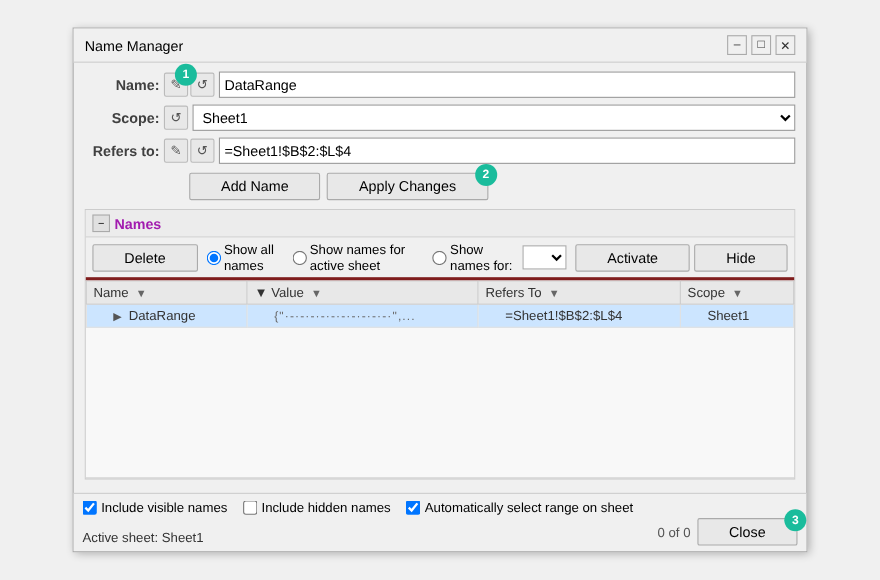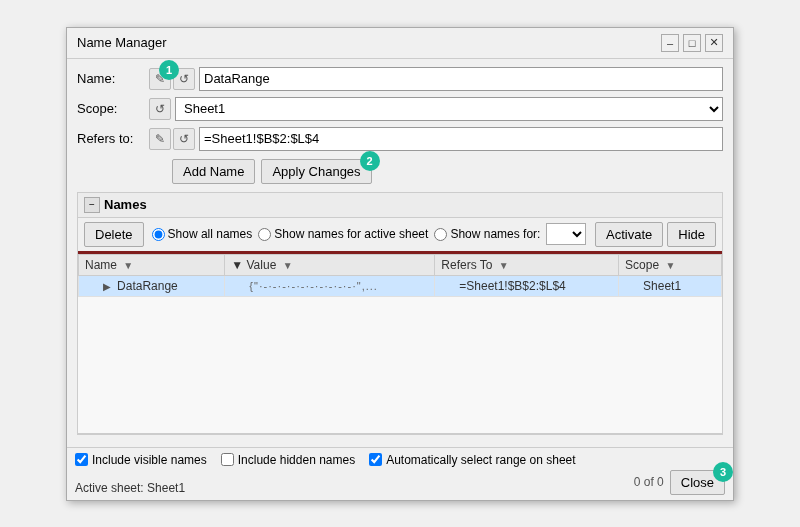--- a/index.html
+++ b/index.html
@@ -60,23 +60,25 @@
       gap: 4px;
     }
     .field-row {
       display: flex;
       align-items: center;
       gap: 4px;
       margin-bottom: 2px;
     }
     .field-label {
       width: 68px;
-      font-size: 13px;
-      color: #000000;
+      text-align: right;
+      font-size: 13px;
+      color: #404040;
       flex-shrink: 0;
+      font-weight: bold;
     }
     .field-icons {
       display: flex;
       gap: 2px;
       flex-shrink: 0;
     }
     .icon-btn {
       width: 22px;
       height: 22px;
       background: #e8e8e8;
@@ -111,21 +113,21 @@
 
     .buttons-row {
       display: flex;
       align-items: center;
       gap: 6px;
       margin-left: 95px;
       margin-top: 2px;
       margin-bottom: 4px;
     }
     .btn {
-      padding: 4px 10px;
+      padding: 4px 28px;
       border: 1px solid #aaa;
       background: #e8e8e8;
       font-size: 13px;
       cursor: pointer;
       border-radius: 2px;
       color: #000;
     }
 
     .names-section {
       border: 1px solid #ccc;
@@ -136,21 +138,21 @@
       display: flex;
       align-items: center;
       gap: 4px;
       padding: 4px 6px;
       border-bottom: 1px solid #ccc;
       background: #ececec;
     }
     .names-header-title {
       font-size: 13px;
       font-weight: bold;
-      color: #000000;
+      color: #a21caf;
     }
     .collapse-btn {
       width: 16px;
       height: 16px;
       border: 1px solid #aaa;
       background: #e0e0e0;
       display: flex;
       align-items: center;
       justify-content: center;
       font-size: 10px;

